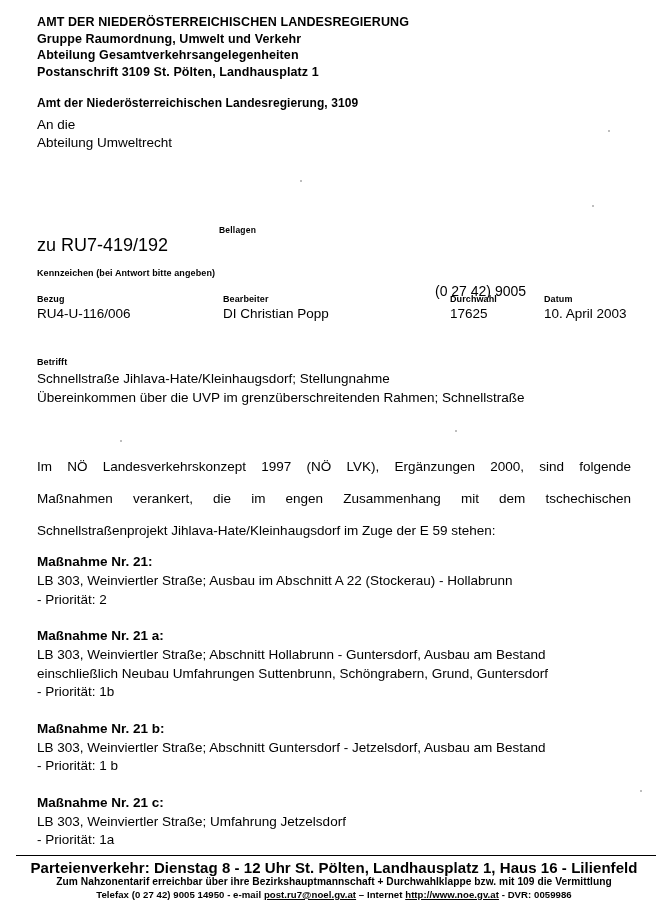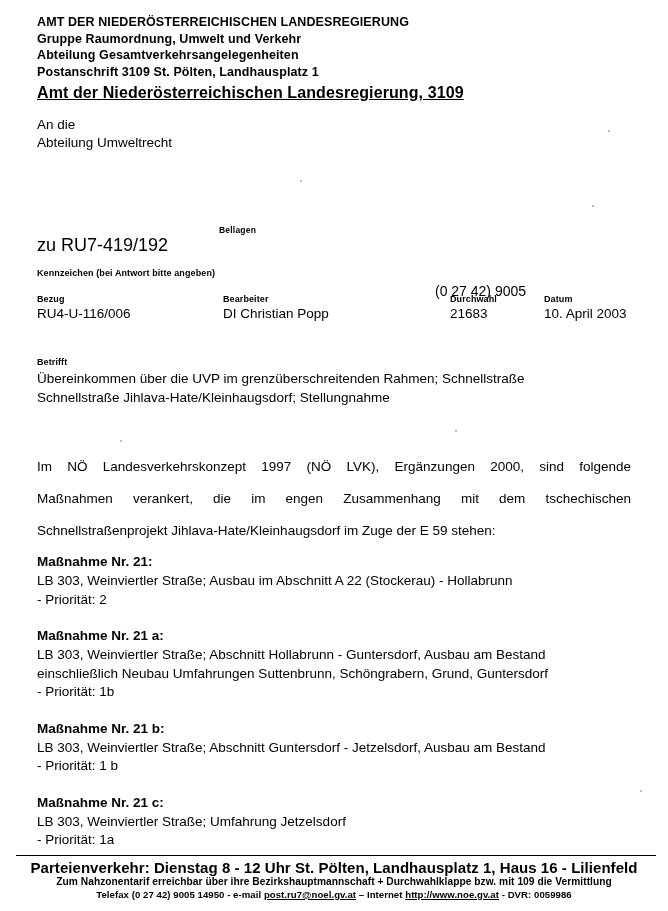--- a/index.html
+++ b/index.html
@@ -39,24 +39,23 @@
   }
   .lh-line1 { font-size: 13px; }
   .lh-line2 { font-size: 13px; }
   .lh-line3 { font-size: 13px; }
   .lh-line4 { font-size: 12.5px; }
 
   
   .sender-line {
     position: absolute;
     left: 37px;
-    top: 84px;
-    font-size: 16px;
-    font-weight: bold;
-    text-decoration: underline;
+    top: 96px;
+    font-size: 12px;
+    font-weight: bold;
     letter-spacing: 0.1px;
     white-space: nowrap;
   }
   .recipient {
     position: absolute;
     left: 37px;
     top: 116px;
     font-size: 13.5px;
     line-height: 18px;
   }
@@ -250,33 +249,33 @@
       <div class="f-value">RU4-U-116/006</div>
     </div>
 
     <div class="f-col col-bearb">
       <div class="f-label">Bearbeiter</div>
       <div class="f-value">DI Christian Popp</div>
     </div>
 
     <div class="f-col col-durch">
       <div class="f-label" style="margin-top:11px;">Durchwahl</div>
-      <div class="f-value">21683</div>
+      <div class="f-value">17625</div>
     </div>
 
     <div class="f-col col-datum">
       <div class="f-label">Datum</div>
       <div class="f-value">10. April 2003</div>
     </div>
   </div>
 
   <div class="label-betrifft">Betrifft</div>
   <div class="subject">
+    <div>Schnellstraße Jihlava-Hate/Kleinhaugsdorf; Stellungnahme</div>
     <div>Übereinkommen über die UVP im grenzüberschreitenden Rahmen; Schnellstraße</div>
-    <div>Schnellstraße Jihlava-Hate/Kleinhaugsdorf; Stellungnahme</div>
   </div>
 
   <div class="body-para">
     <span class="ln">Im NÖ Landesverkehrskonzept 1997 (NÖ LVK), Ergänzungen 2000, sind folgende</span>
     <span class="ln">Maßnahmen verankert, die im engen Zusammenhang mit dem tschechischen</span>
     <span class="ln last">Schnellstraßenprojekt Jihlava-Hate/Kleinhaugsdorf im Zuge der E 59 stehen:</span>
   </div>
 
   <div class="measures">
 

